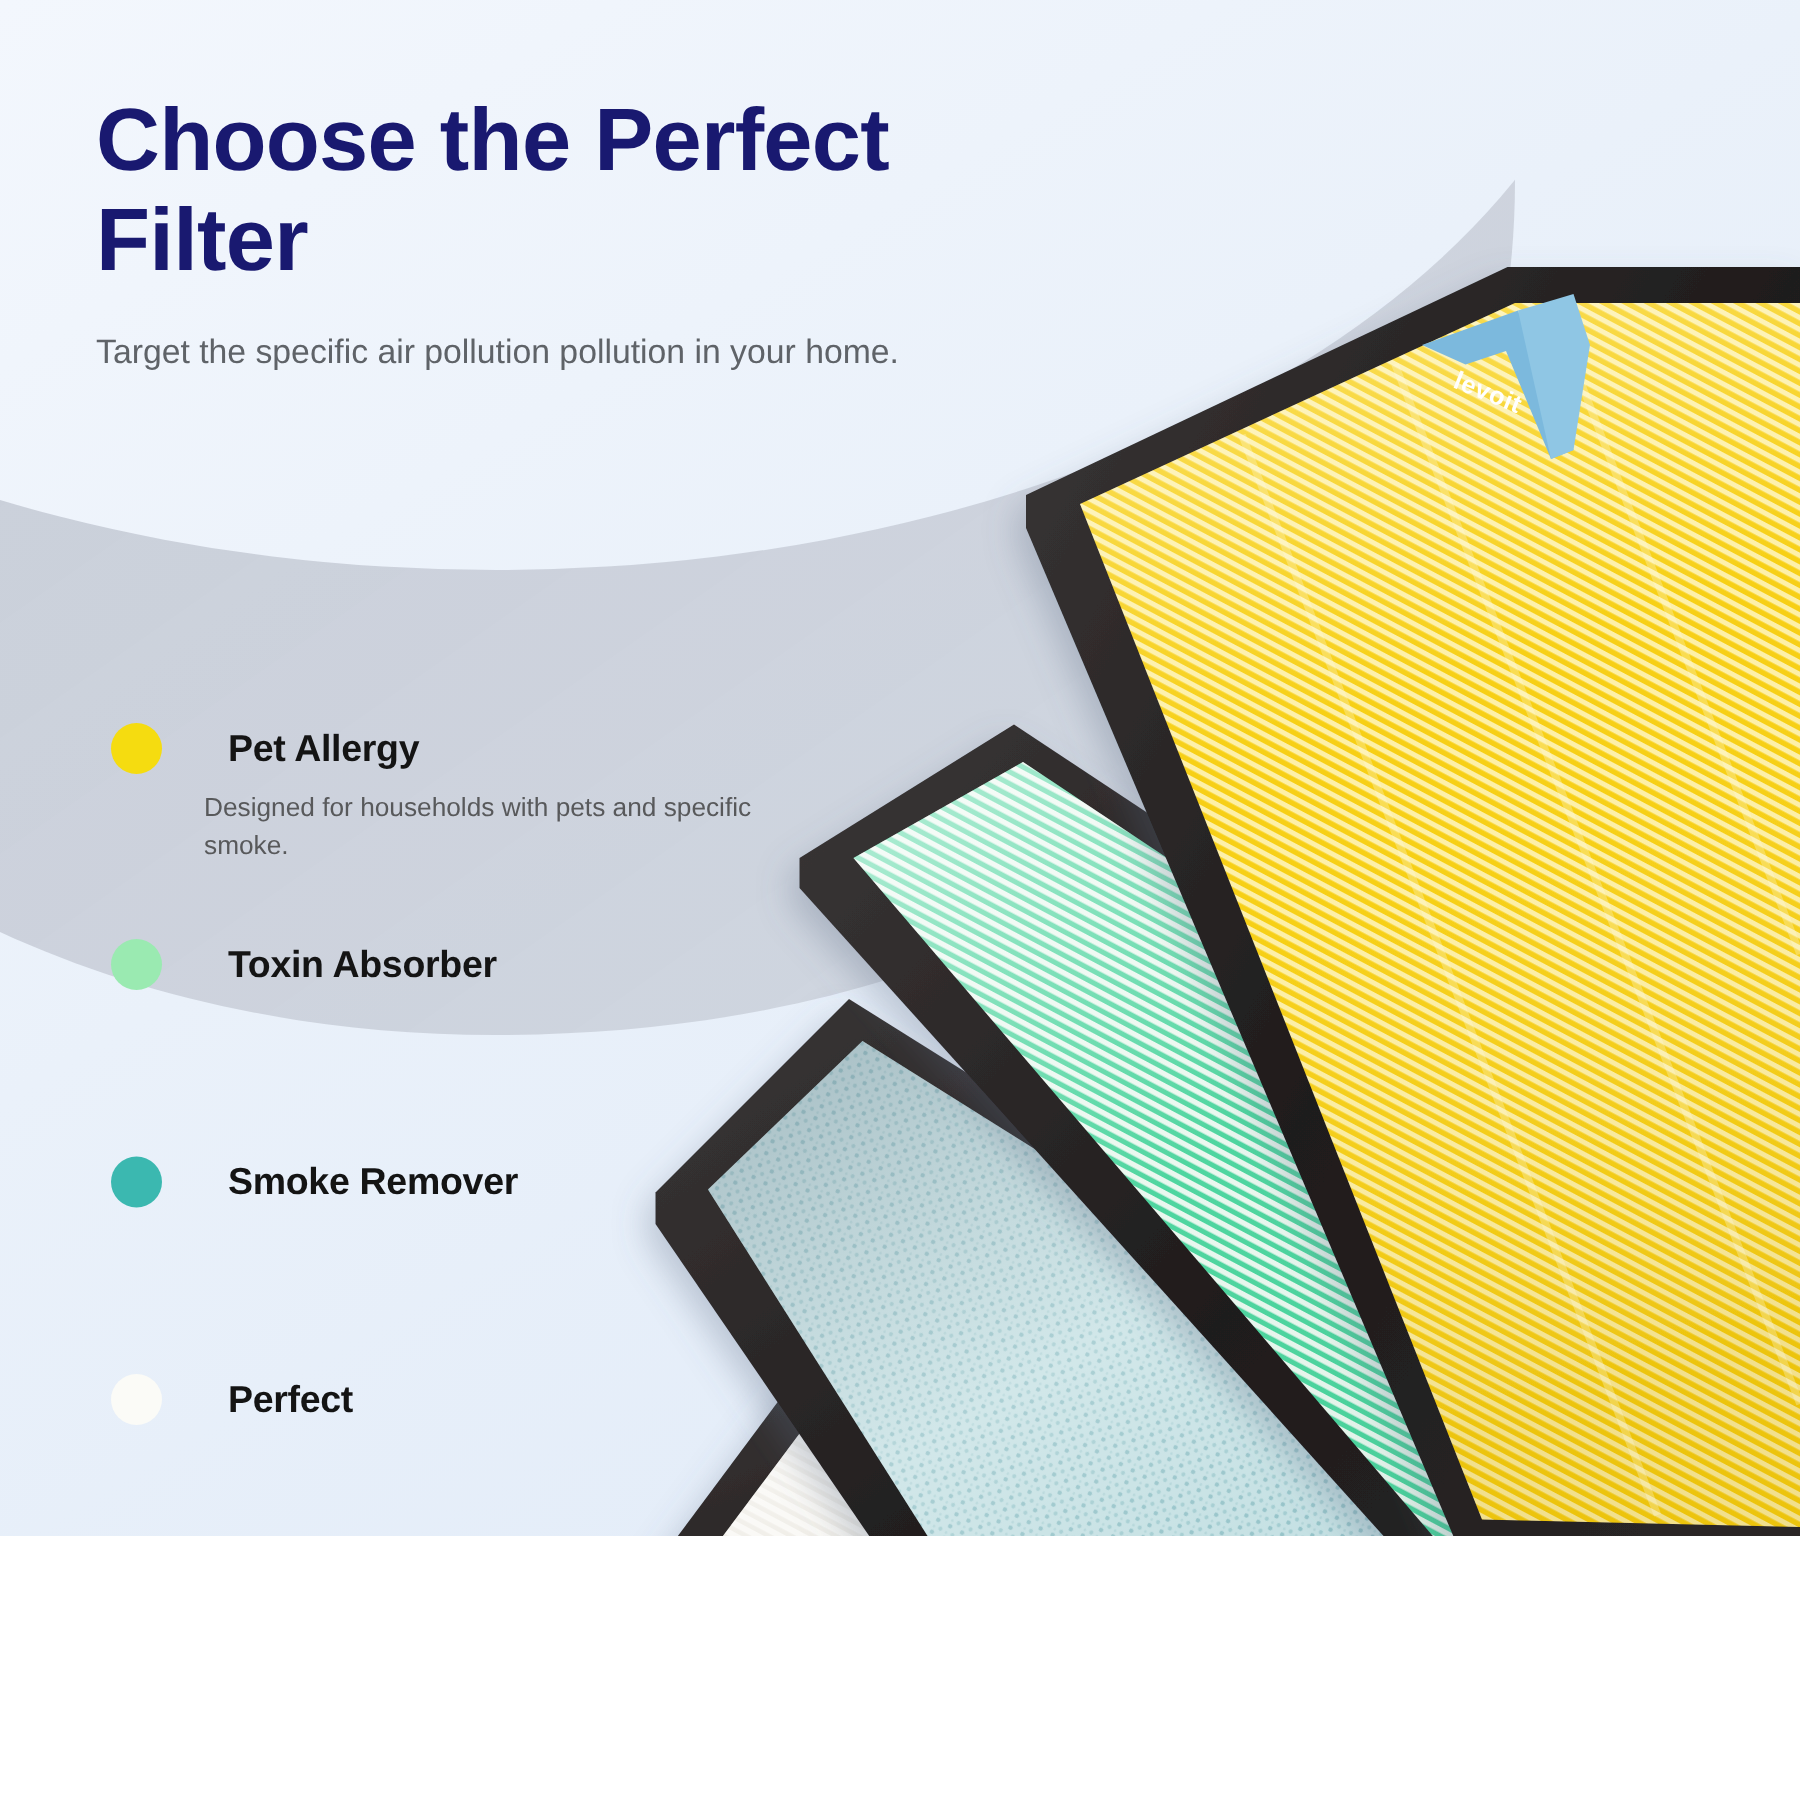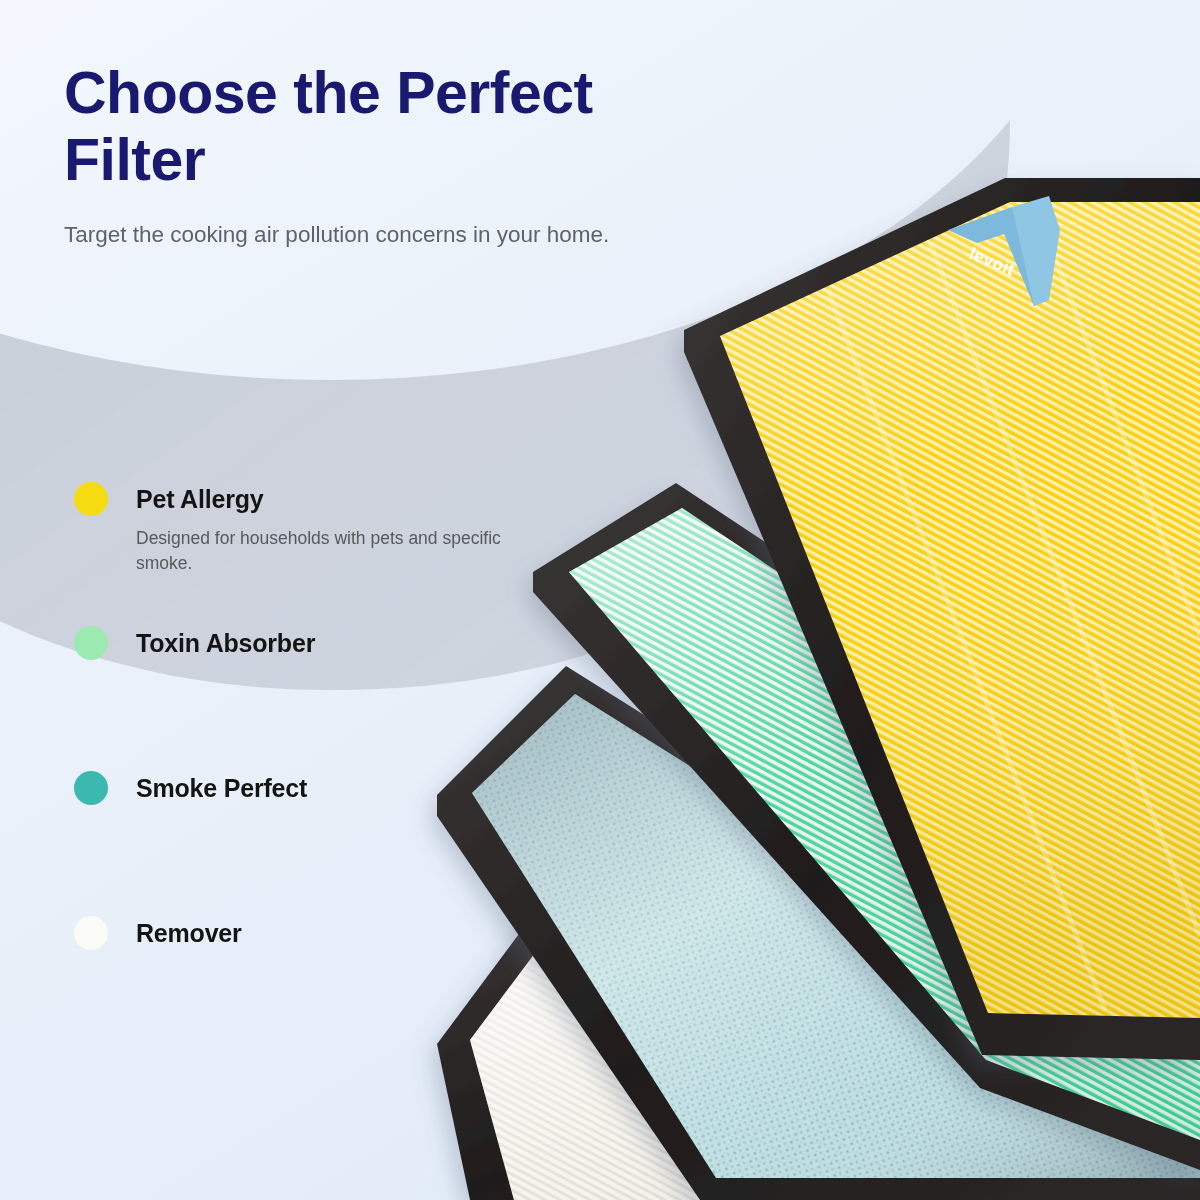--- a/index.html
+++ b/index.html
@@ -3,21 +3,21 @@
 <meta charset="utf-8">
 <style>
   html, body {
     margin: 0;
     padding: 0;
     background: #ffffff;
   }
   #stage {
     position: relative;
     width: 1200px;
-    height: 1200px;
+    height: 1024px;
     overflow: hidden;
     font-family: "Liberation Sans", sans-serif;
     background: linear-gradient(160deg, #f2f6fc 0%, #eaf1fa 32%, #e4edf8 62%, #e1ebf8 100%);
   }
 
   
   .bg-layer { position: absolute; inset: 0; overflow: hidden; }
 
   
   .copy {
@@ -51,21 +51,21 @@
     left: 74px;
     top: 482px;
     width: 430px;
     z-index: 30;
   }
   .feature { position: relative; }
   .feature + .feature { margin-top: 0; }
   .feature-head {
     display: flex;
     align-items: center;
-    gap: 0;
+    gap: 16px;
   }
   .dot {
     width: 34px;
     height: 34px;
     border-radius: 50%;
     flex: 0 0 34px;
   }
   .feature-label {
     margin-left: 28px;
     font-size: 25px;
@@ -134,21 +134,21 @@
       <g mask="url(#crescentMask)">
         <rect x="0" y="0" width="1200" height="1200" fill="url(#crescentGrad)"></rect>
       </g>
     </svg>
   </div>
 
   <div class="copy">
     <h1 class="headline">
       <span>Choose the Perfect Filter</span><br>
     </h1>
-    <p class="subhead">Target the cooking air pollution concerns in your home.</p>
+    <p class="subhead">Target the specific air pollution pollution in your home.</p>
   </div>
 
   <div class="filters">
     <svg width="1200" height="1200" viewBox="0 0 1200 1200">
       <defs>
 
         <pattern id="pleatWhite" width="7" height="7" patternUnits="userSpaceOnUse" patternTransform="rotate(-62)">
           <rect width="7" height="7" fill="#f5f3ed"></rect>
           <rect width="3" height="7" fill="#e3dfd4"></rect>
         </pattern>
@@ -255,26 +255,26 @@
     <div class="feature" id="feat-1">
       <div class="feature-head">
         <span class="dot" style="background:#9aeab1"></span>
         <span class="feature-label">Toxin Absorber</span>
       </div>
     </div>
 
     <div class="feature" id="feat-2">
       <div class="feature-head">
         <span class="dot" style="background:#3bb8b0"></span>
-        <span class="feature-label">Smoke Perfect</span>
+        <span class="feature-label">Smoke Remover</span>
       </div>
     </div>
 
     <div class="feature" id="feat-3">
       <div class="feature-head">
         <span class="dot" style="background:#fbfbf7"></span>
-        <span class="feature-label">Remover</span>
+        <span class="feature-label">Perfect</span>
       </div>
     </div>
 
   </div>
 
 </div>
 
 </body></html>

